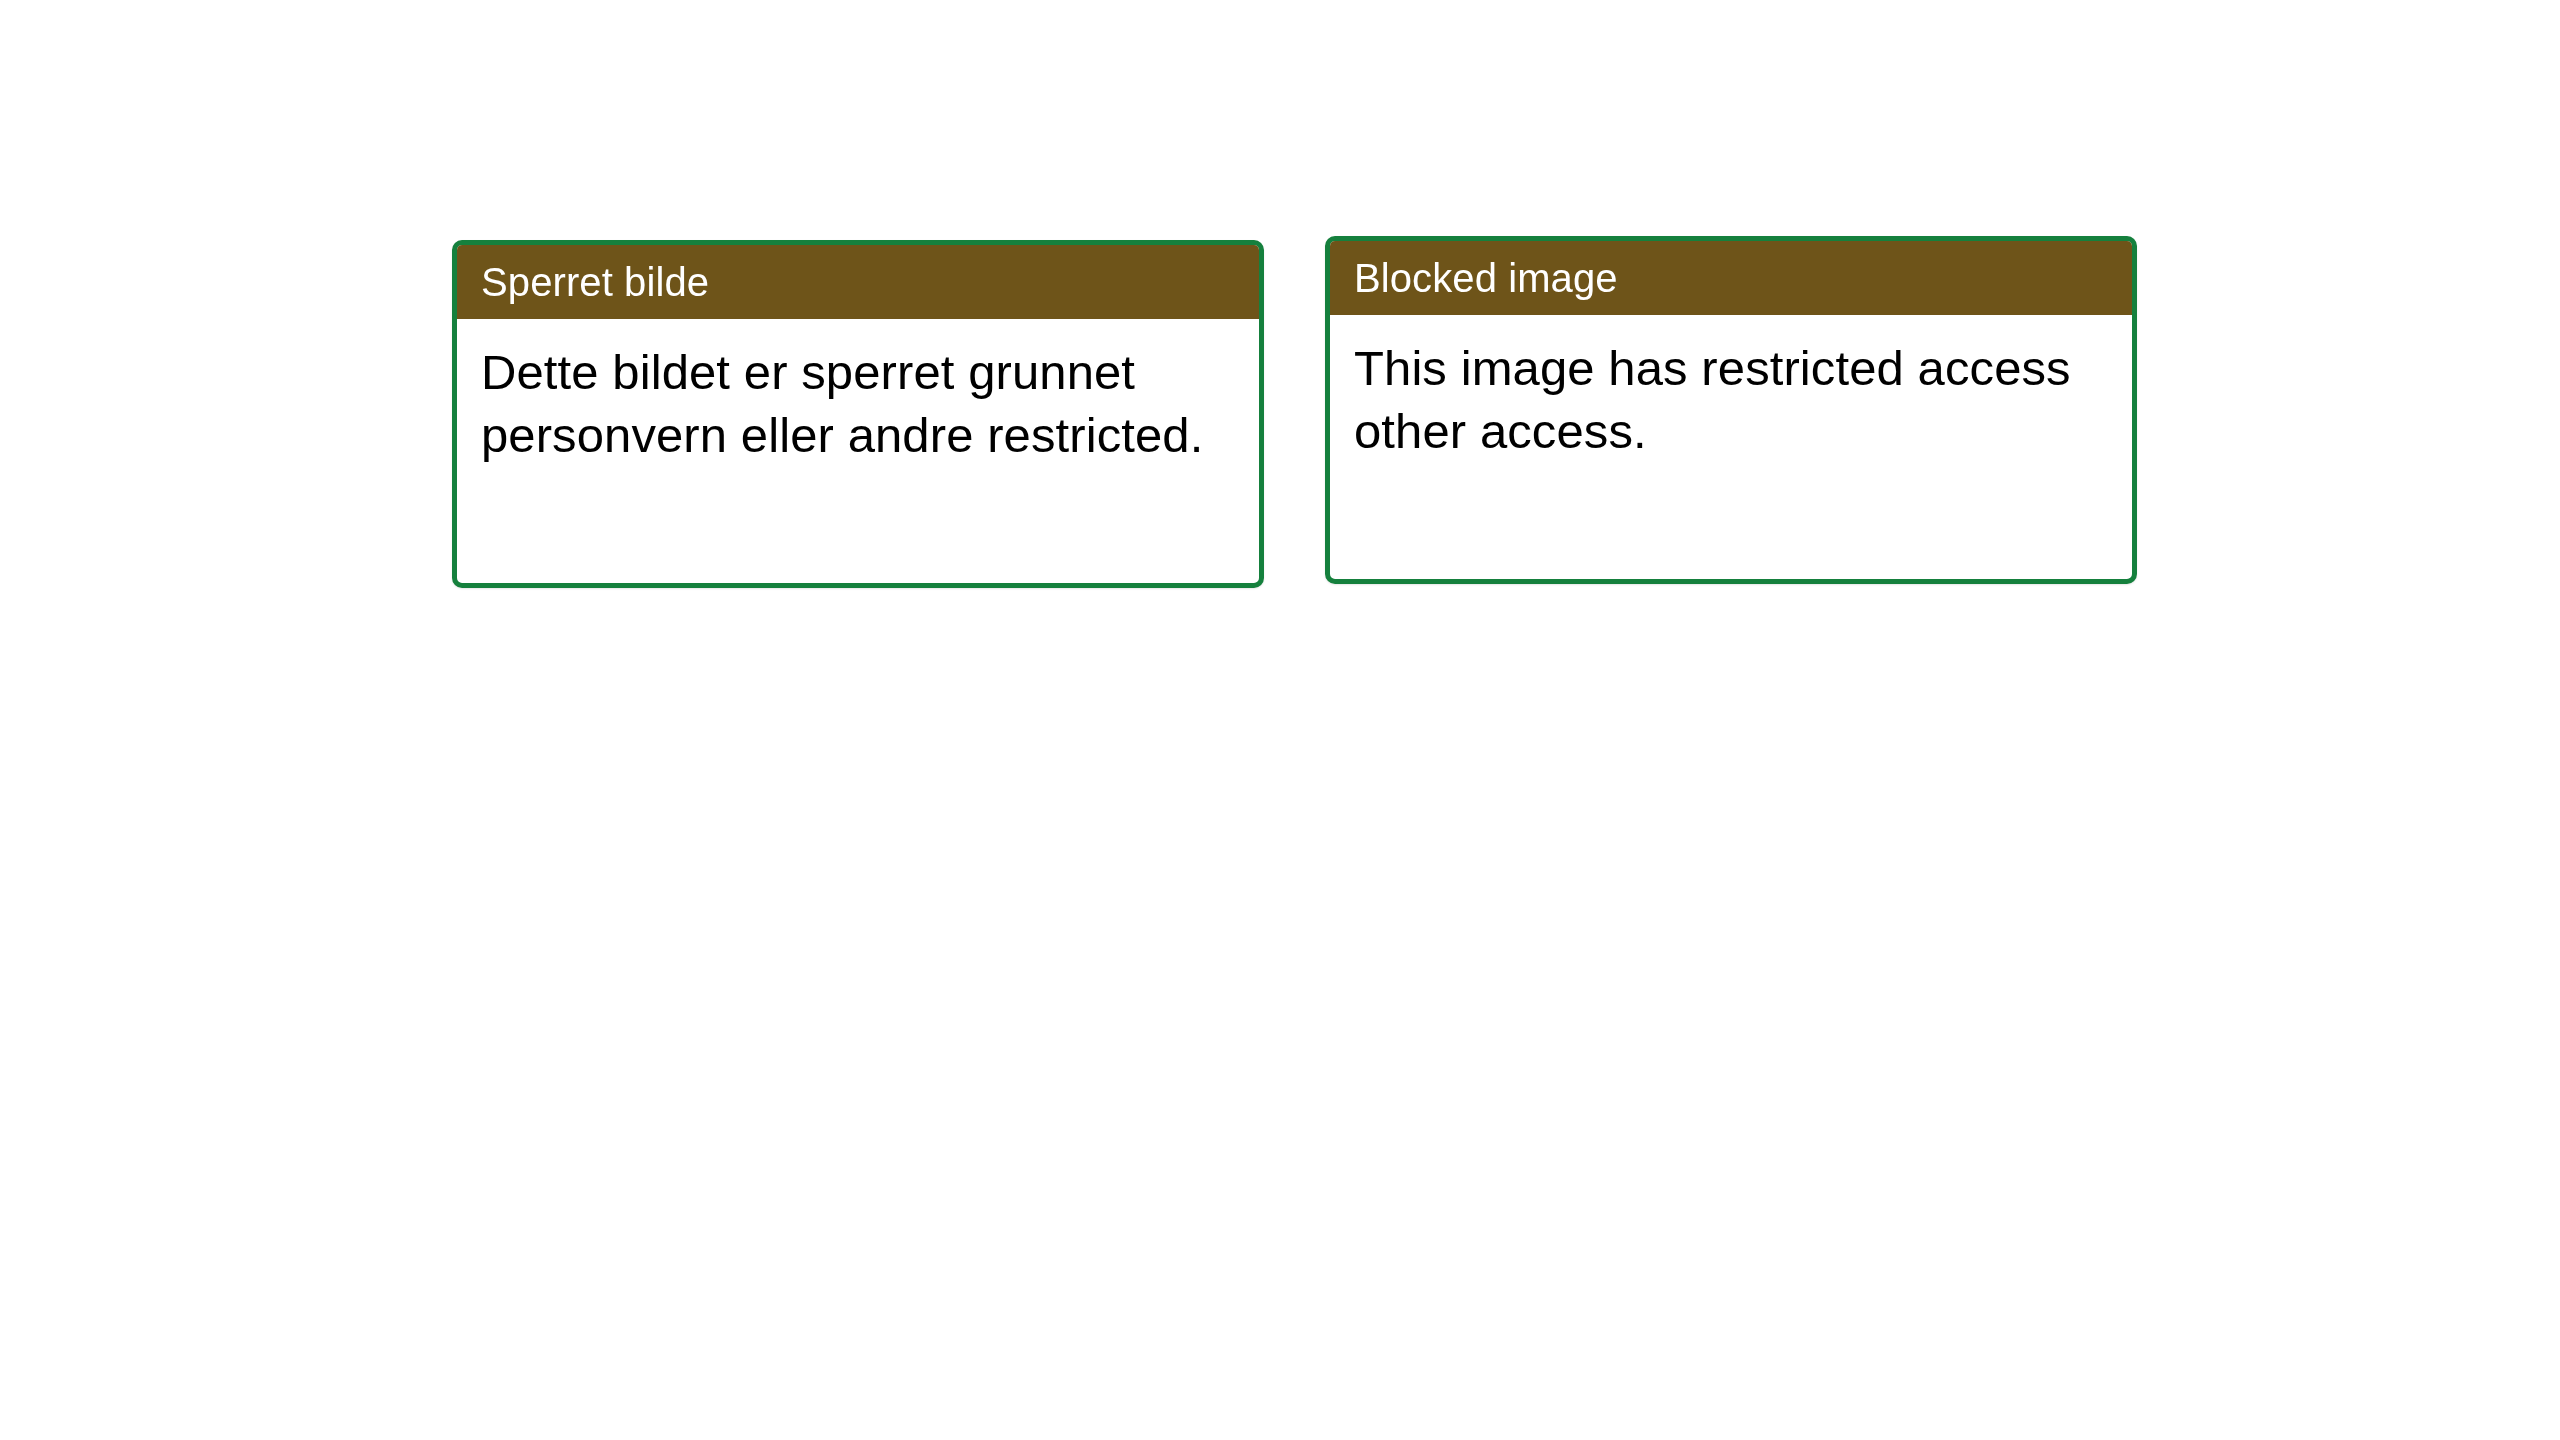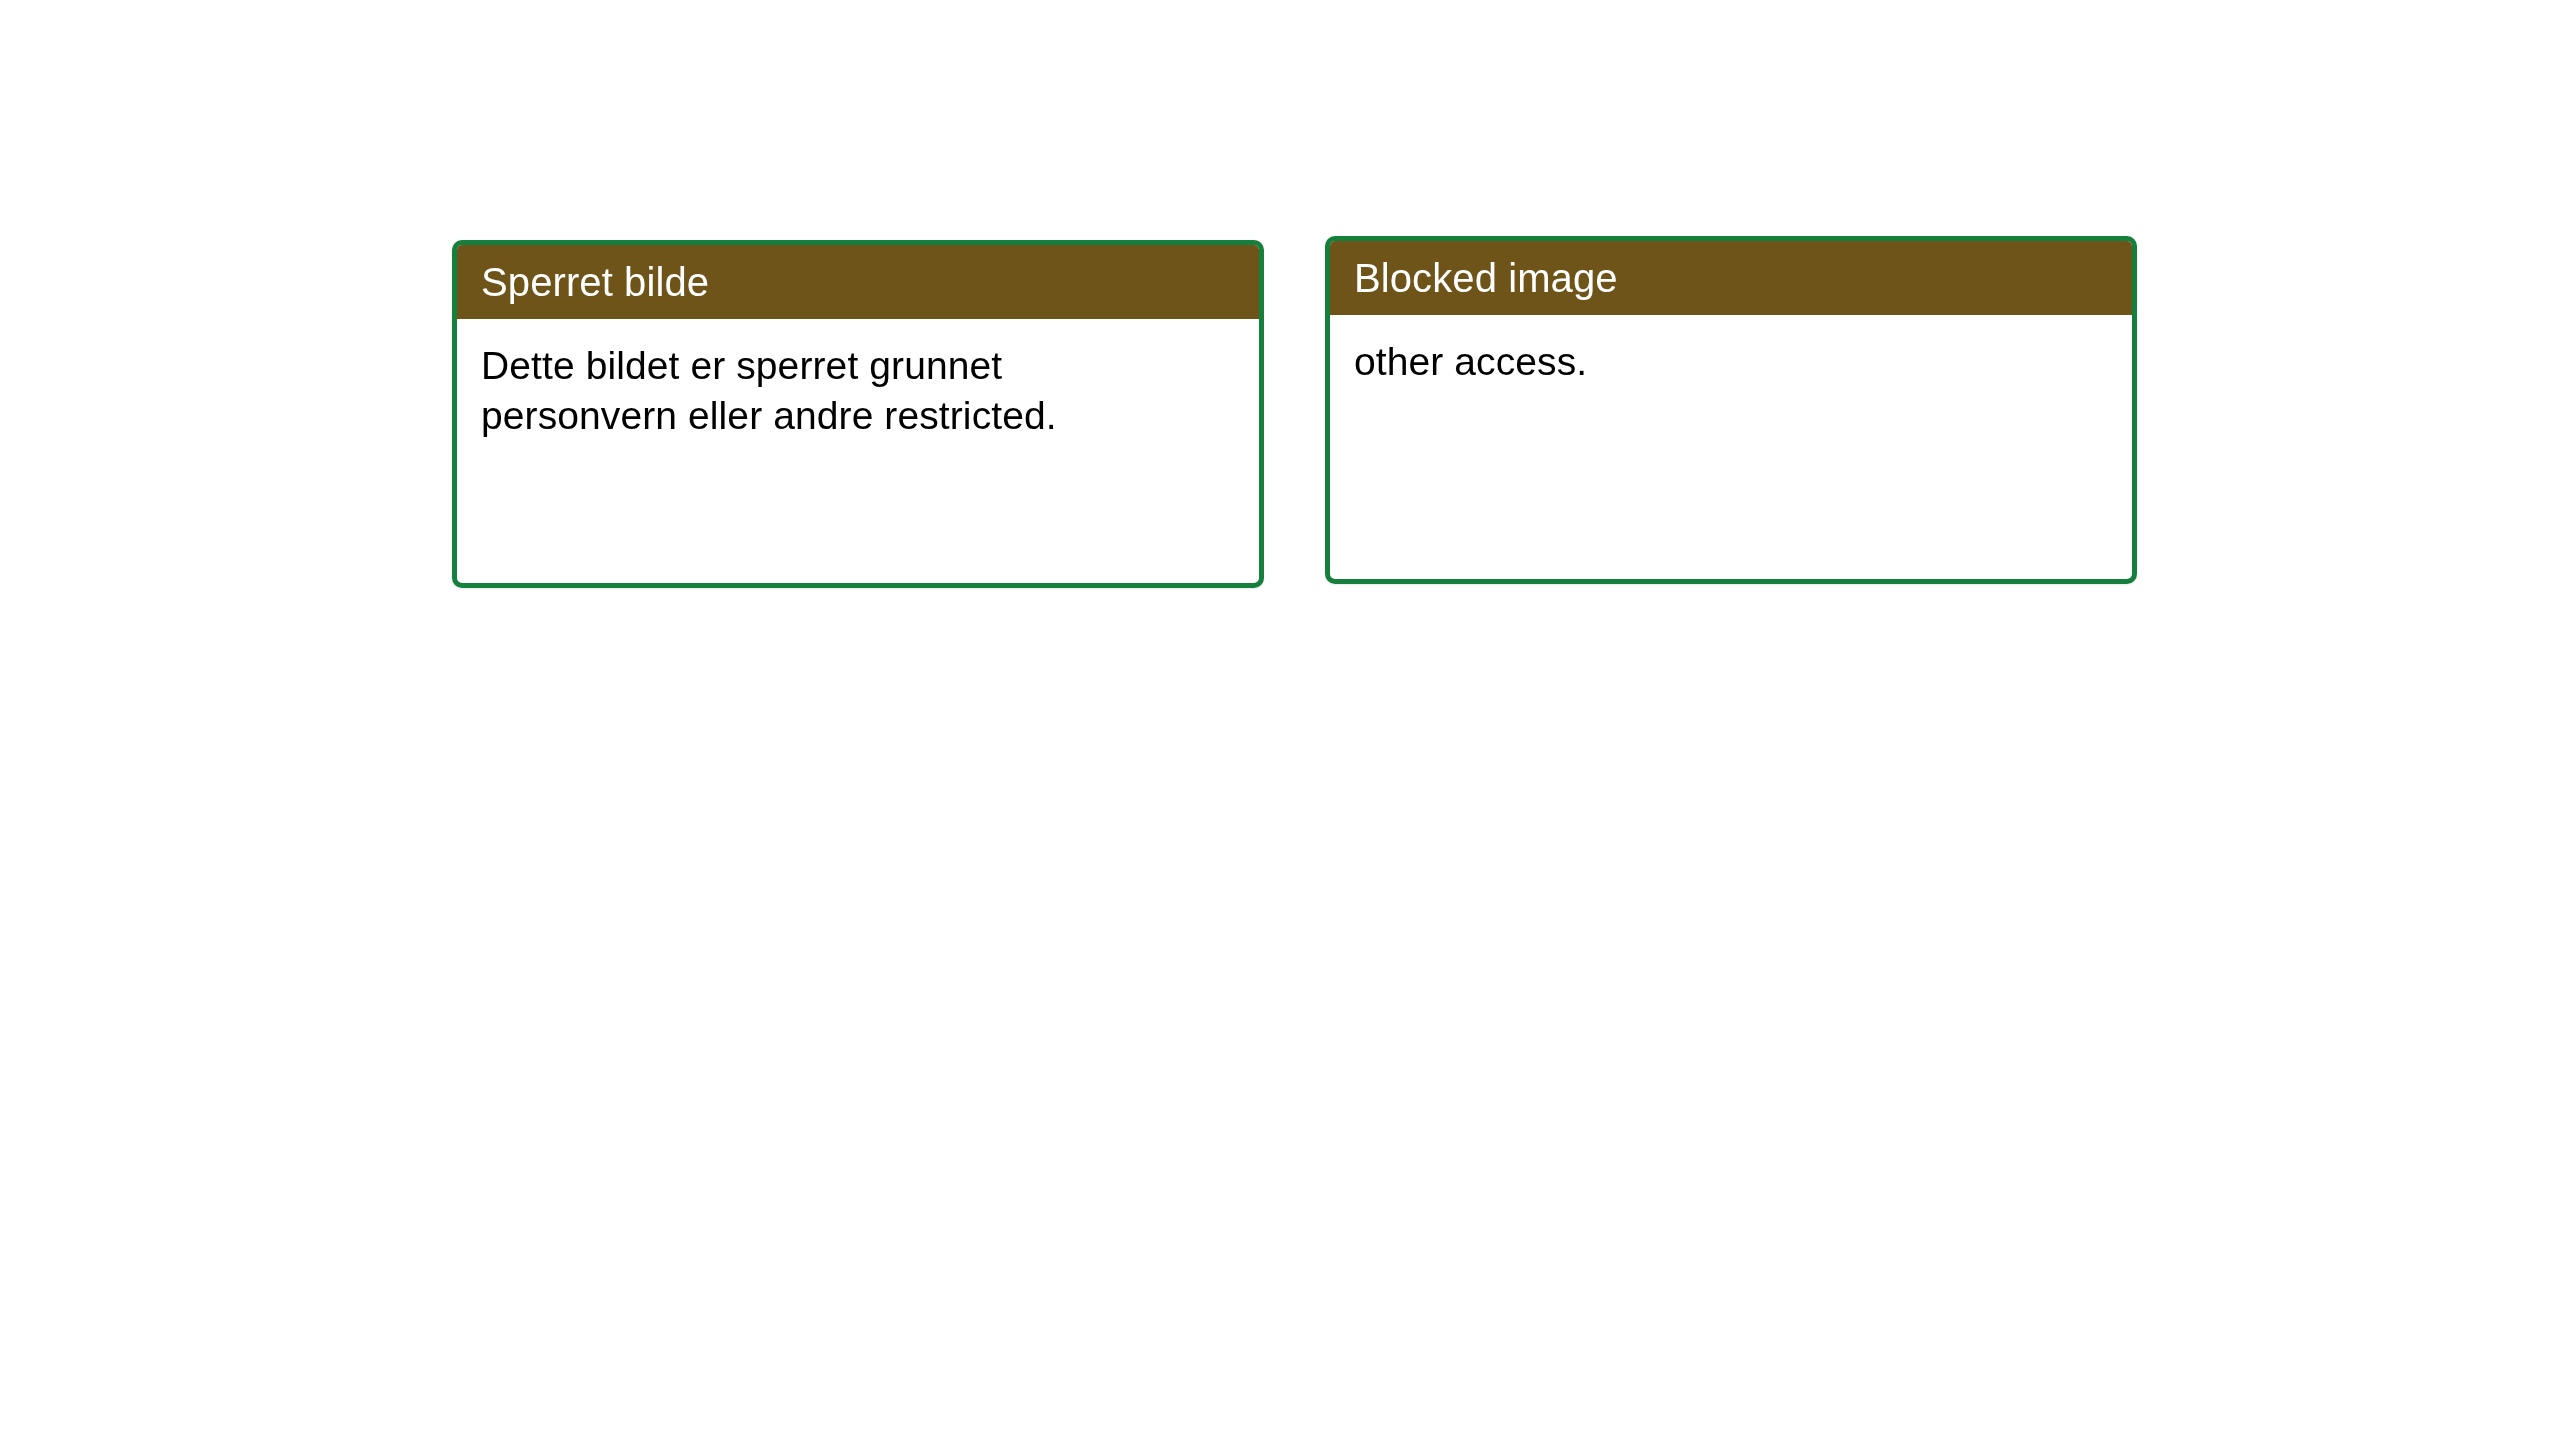--- a/index.html
+++ b/index.html
@@ -36,21 +36,21 @@
     font-size: 40px;
     line-height: 1;
     padding: 17px 0 17px 24px;
     letter-spacing: 0.1px;
     white-space: nowrap;
   }
   .notice-card .card-body {
     box-sizing: border-box;
     padding: 22px 24px 0 24px;
     color: #000000;
-    font-size: 39px;
+    font-size: 49px;
     line-height: 1.28;
     letter-spacing: 0.1px;
   }
   .card-no {
     left: 452px;
     top: 240px;
     width: 812px;
     height: 348px;
   }
   .card-en {
@@ -73,17 +73,18 @@
     <div class="card-header">Sperret bilde</div>
     <div class="card-body">
       <span class="line">Dette bildet er sperret grunnet</span>
       <span class="line">personvern eller andre restricted.</span>
     </div>
   </div>
 
   <div class="notice-card card-en">
     <div class="card-header">Blocked image</div>
     <div class="card-body">
+      <span class="line">This image has restricted access</span>
       <span class="line">other access.</span>
     </div>
   </div>
 
 </div>
 
 </body></html>

